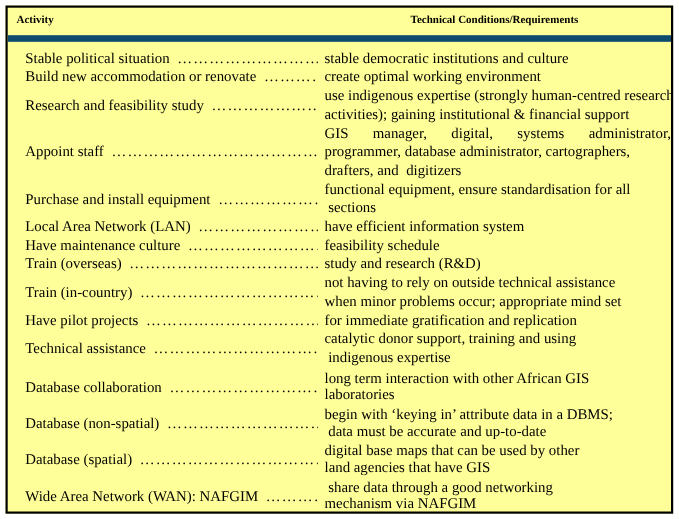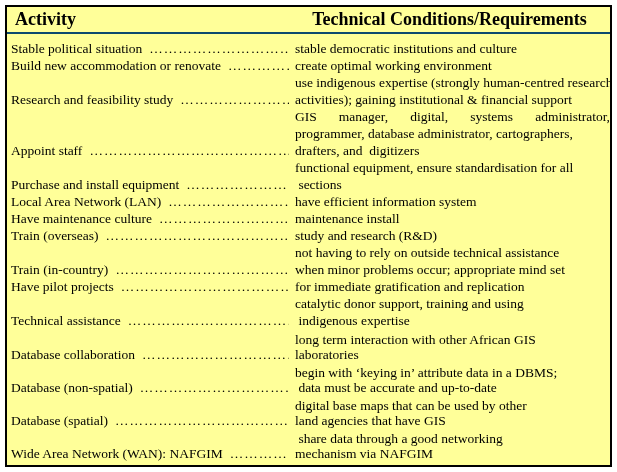--- a/index.html
+++ b/index.html
@@ -16,23 +16,23 @@
     left: 5px;
     top: 5px;
     width: 603px;
     height: 458px;
     border: 2px solid #000000;
     background: #FFFF99;
     overflow: hidden;
   }
   .thead {
     display: flex;
-    border-bottom: 2px solid #0c4a6e;
+    border-bottom: 6px solid #0c4a6e;
     font-weight: bold;
-    font-size: 18px;
+    font-size: 10px;
     line-height: 18px;
     padding: 3px 0 4px 0;
   }
   .th-left {
     width: 282px;
     padding-left: 8px;
     box-sizing: border-box;
     flex: none;
   }
   .th-right {
@@ -48,25 +48,25 @@
     line-height: 17px;
   }
   .row.gap {
     margin-top: 3px;
     line-height: 15px;
   }
   .col-left {
     width: 282px;
     flex: none;
     box-sizing: border-box;
-    padding-left: 4px;
+    padding-left: 16px;
     display: flex;
     overflow: hidden;
     white-space: nowrap;
-    align-items: flex-end;
+    align-items: center;
   }
   .act-label { flex: none; }
   .leader {
     flex: 1;
     overflow: hidden;
     white-space: nowrap;
     padding-left: 7px;
     letter-spacing: 1px;
   }
   .col-right {
@@ -149,21 +149,21 @@
         <div class="col-right">
           <div class="req-line">have efficient information system</div>
         </div>
       </div>
       <div class="row">
         <div class="col-left">
           <span class="act-label">Have maintenance culture</span>
           <span class="leader">………………………………………………………………………………………………</span>
         </div>
         <div class="col-right">
-          <div class="req-line">maintenance install</div>
+          <div class="req-line">feasibility schedule</div>
         </div>
       </div>
       <div class="row">
         <div class="col-left">
           <span class="act-label">Train (overseas)</span>
           <span class="leader">………………………………………………………………………………………………</span>
         </div>
         <div class="col-right">
           <div class="req-line">study and research (R&amp;D)</div>
         </div>

